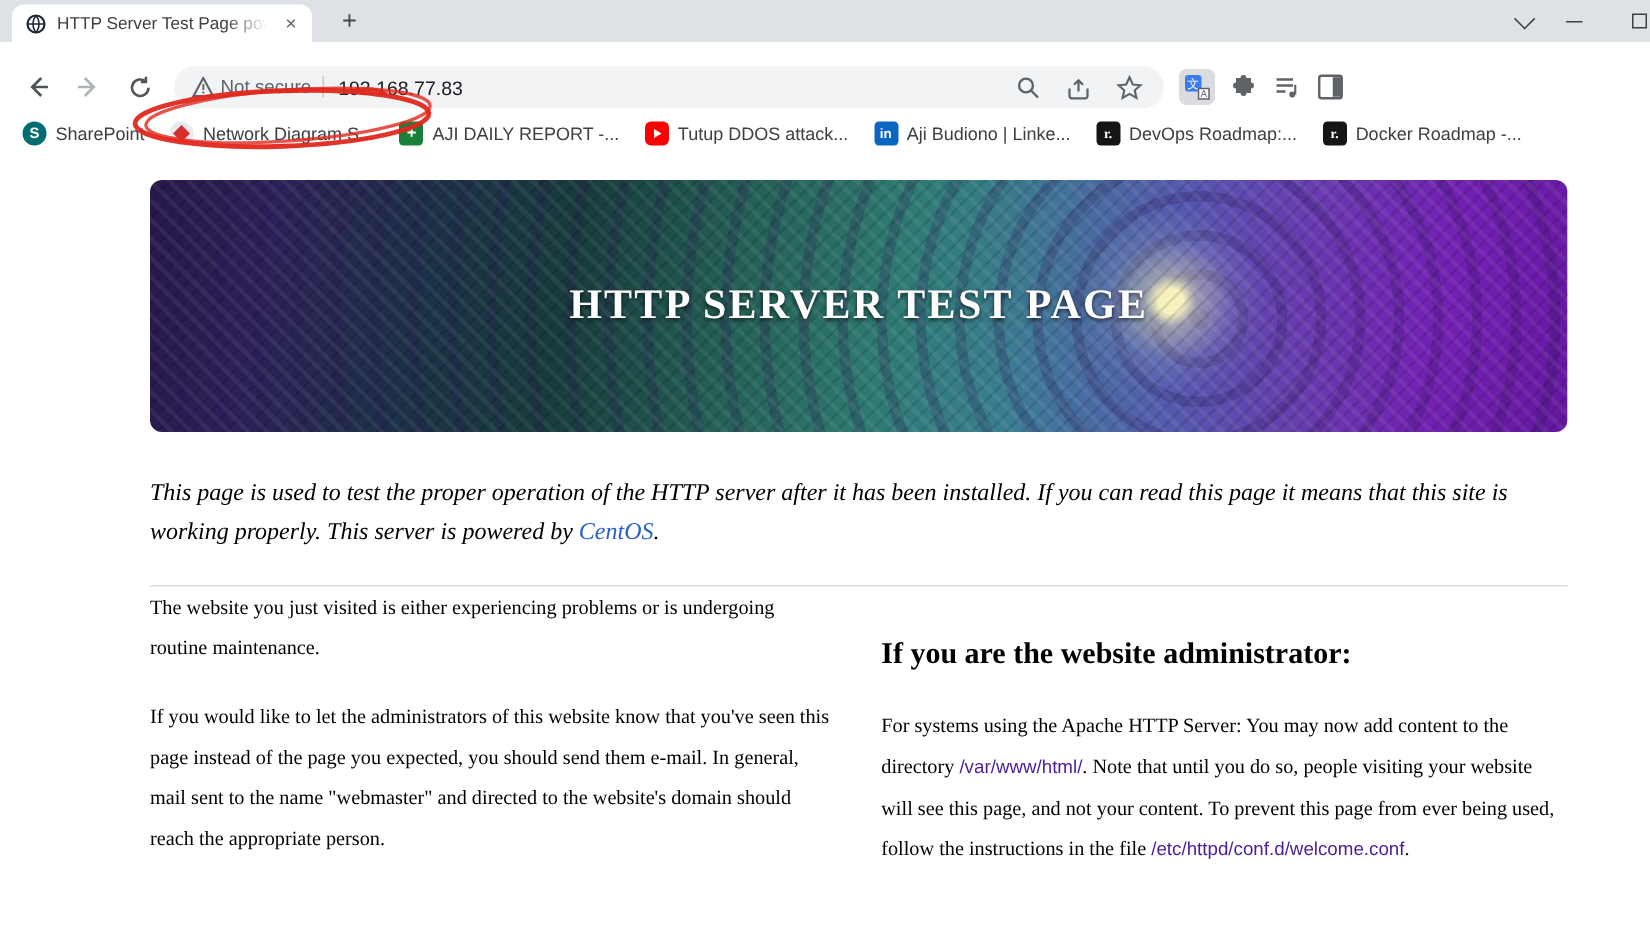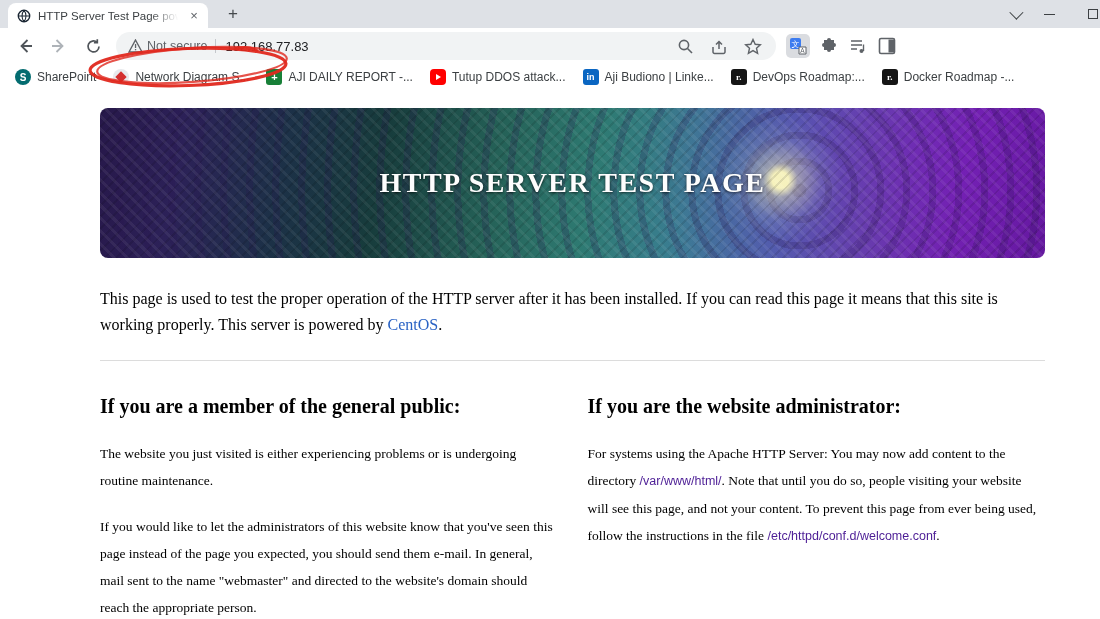--- a/index.html
+++ b/index.html
@@ -19,21 +19,21 @@
   .newtab-btn { position:absolute; left:222px; bottom:3px; width:22px; height:22px; border-radius:50%;
     color:#45494d; font-size:17px; line-height:21px; text-align:center; cursor:pointer; }
   .win-controls { position:absolute; right:0; top:0; height:28px; display:flex; align-items:center; }
   .win-btn { width:34px; height:28px; display:flex; align-items:center; justify-content:center; color:#3c4043; }
   .chev { width:10px; height:10px; border-right:1.6px solid #3c4043; border-bottom:1.6px solid #3c4043;
     transform:rotate(45deg) translateY(-2px); }
   .min-line { width:11px; height:0; border-top:1.6px solid #3c4043; }
   .max-box { width:10px; height:10px; border:1.6px solid #3c4043; margin-right:-20px; }
 
   
-  .toolbar { position:relative; height:36px; background:#fff; display:flex; align-items:center; padding:0 8px; }
+  .toolbar { position:relative; height:36px; background:#fff; display:flex; align-items:center; padding:0 8px;margin-top:12px; }
   .nav-ic { width:26px; height:26px; margin:0 4px; display:flex; align-items:center; justify-content:center; cursor:pointer; }
   .omnibox { height:28px; background:#f1f3f4; border-radius:14px; flex:0 0 660px; width:660px; margin-left:6px;
     display:flex; align-items:center; padding:0 10px; cursor:text; }
   .omni-warn { margin:0 4px 0 2px; }
   .omni-label { font-size:12.5px; color:#5f6368; margin-right:8px; white-space:nowrap; }
   .omni-div { width:1px; height:14px; background:#c4c7cb; margin-right:9px; }
   .omni-url { font-size:13px; color:#202124; }
   .omni-right { margin-left:auto; display:flex; align-items:center; gap:16px; padding-right:4px; }
   .ext-area { display:flex; align-items:center; margin-left:10px; gap:10px; }
   .translate-btn { width:24px; height:24px; background:#dadce0; border-radius:5px; display:flex;
@@ -53,34 +53,34 @@
   .fav-linkedin { background:#0a66c2; border-radius:3px; color:#fff; font-size:9px; font-weight:bold; }
   .fav-youtube { background:#f00; border-radius:4px; position:relative; }
   .fav-youtube::after { content:""; position:absolute; left:6px; top:4.5px; border-left:5px solid #fff;
     border-top:3.5px solid transparent; border-bottom:3.5px solid transparent; }
   .fav-haproxy { border-radius:50%; background:conic-gradient(#1a2b4a 0 40%, #3f6fb5 40% 60%, #d9a13b 60% 75%, #1a2b4a 75% 100%); border:1px solid #222; }
   .fav-roadmap { background:#151515; border-radius:3px; color:#fff; font-size:9px; font-weight:bold; font-family:"Liberation Serif",serif; }
 
   
   .page { position:relative; height:529px; background:#fff; font-family:"Liberation Serif", serif; color:#000; }
   .container { width:945px; margin-left:100px; }
-  .banner { margin-top:18px; height:150px; border-radius:8px; position:relative; display:flex;
+  .banner { margin-top:18px; height:168px; border-radius:8px; position:relative; display:flex;
     align-items:center; justify-content:center; overflow:hidden;
     background:
       radial-gradient(circle at 72% 48%, rgba(255,250,190,.95) 0 1.2%, rgba(240,240,180,.45) 2.5%, rgba(200,230,210,.12) 6%, transparent 9%),
       repeating-radial-gradient(circle at 74% 55%, rgba(40,20,80,.22) 0 7px, transparent 7px 26px),
       radial-gradient(circle at 88% 30%, rgba(120,30,190,.55), transparent 34%),
       linear-gradient(100deg, #27184a 0%, #2c2158 9%, #1c3147 20%, #173c3c 30%, #256258 42%, #2e7a72 52%, #3a7e92 62%, #4a6aaa 72%, #5e4da5 81%, #6f22aa 90%, #5c1593 100%); }
   .banner::before { content:""; position:absolute; inset:0;
     background:
       repeating-linear-gradient(45deg, rgba(255,255,255,.06) 0 3px, transparent 3px 9px),
       repeating-linear-gradient(-45deg, rgba(0,0,0,.10) 0 2px, transparent 2px 8px); }
   .banner-title { position:relative; color:#fdfdfd; font-size:28px; font-weight:bold; letter-spacing:1.5px;
     text-shadow:0 1px 3px rgba(0,0,0,.7); }
-  .lead { margin-top:28px; font-size:16px; line-height:26px; }
+  .lead { margin-top:28px; font-size:16px; line-height:26px;font-style:italic; }
   .lead a { color:#2962c4; text-decoration:none; cursor:pointer; }
   hr.rule { margin-top:22px; border:none; border-top:1px solid #dcdcdc; }
   .cols { display:flex; gap:30px; }
   .col { width:458px; }
   .col h2 { font-size:20px; font-weight:bold; margin-top:34px; margin-bottom:22px; }
   .col p { font-size:13.5px; line-height:27px; margin-bottom:19px; }
   .code { font-family:Liberation Sans, sans-serif; color:#4c1d95; font-size:12.5px; }
 
   svg.ic { display:block; }
 </style>
@@ -220,21 +220,20 @@
       <div class="banner">
         <div class="banner-title">HTTP SERVER TEST PAGE</div>
       </div>
 
       <p class="lead"><span>This page is used to test the proper operation of the HTTP server after it has been installed. If you can read this page it means that this site is working properly. This server is powered by </span><a>CentOS</a><span>.</span></p>
 
       <hr class="rule">
 
       <div class="cols">
         <div class="col">
-          <h2>If you are a member of the general public:</h2>
           <p>The website you just visited is either experiencing problems or is undergoing routine maintenance.</p>
           <p>If you would like to let the administrators of this website know that you've seen this page instead of the page you expected, you should send them e-mail. In general, mail sent to the name "webmaster" and directed to the website's domain should reach the appropriate person.</p>
 
         </div>
         <div class="col">
           <h2>If you are the website administrator:</h2>
           <p><span>For systems using the Apache HTTP Server: You may now add content to the directory </span><span class="code">/var/www/html/</span><span>. Note that until you do so, people visiting your website will see this page, and not your content. To prevent this page from ever being used, follow the instructions in the file </span><span class="code">/etc/httpd/conf.d/welcome.conf</span><span>.</span></p>
 
         </div>
       </div>

